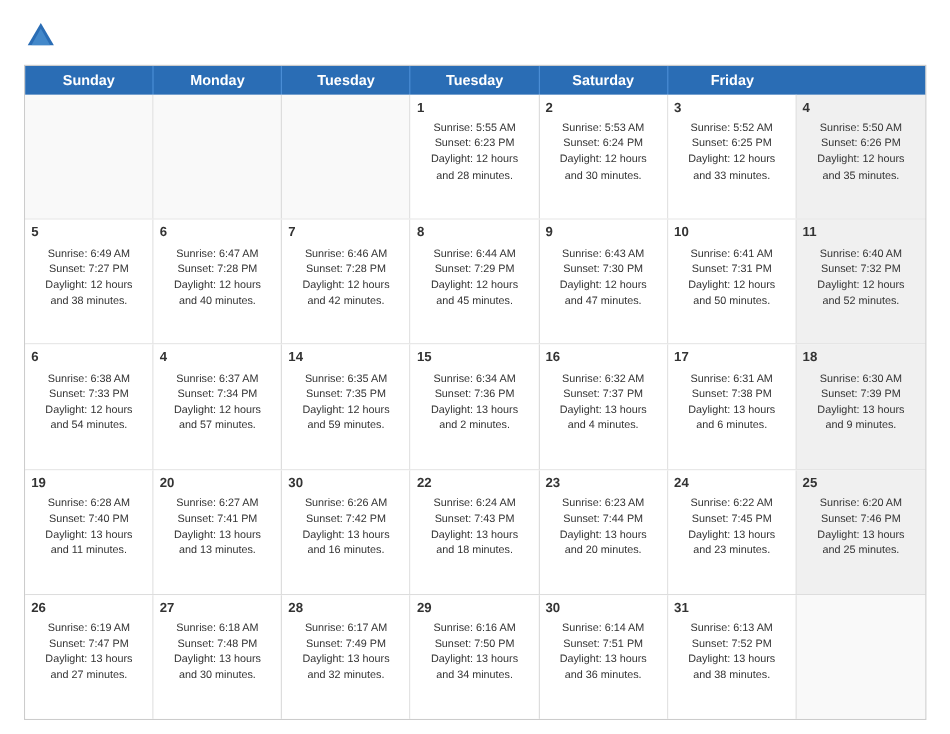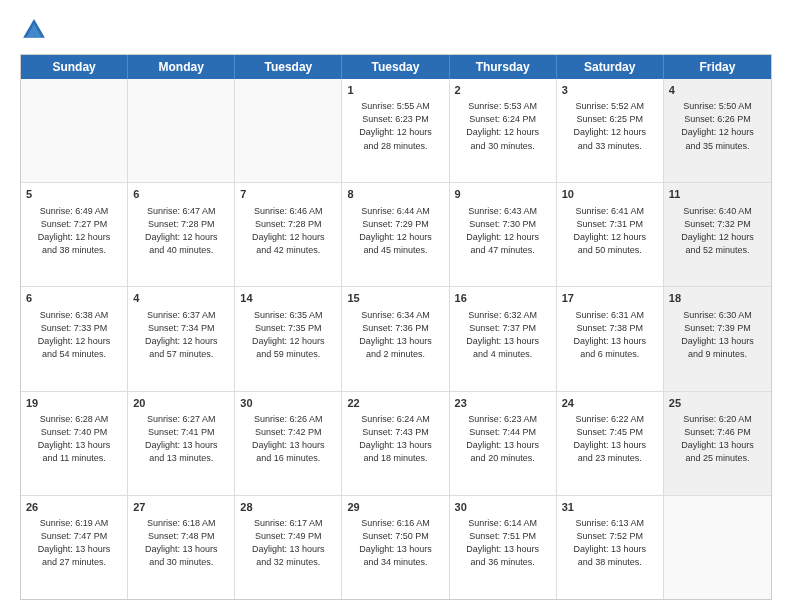--- a/index.html
+++ b/index.html
@@ -136,21 +136,20 @@
       <div class="location-title"></div>
     </div>
   </div>
 
   <div class="calendar">
     <div class="cal-header-row" id="cal-header">
         <div class="cal-header-cell">Sunday</div>
         <div class="cal-header-cell">Monday</div>
         <div class="cal-header-cell">Tuesday</div>
         <div class="cal-header-cell">Tuesday</div>
-        <div class="cal-header-cell">Thursday</div>
         <div class="cal-header-cell">Saturday</div>
         <div class="cal-header-cell">Friday</div>
       </div>
     <div class="cal-body" id="cal-body">
         <div class="cal-row">
           <div class="cal-cell empty"></div>
           <div class="cal-cell empty"></div>
           <div class="cal-cell empty"></div>
           <div class="cal-cell">
             <span class="day-number">1</span>

